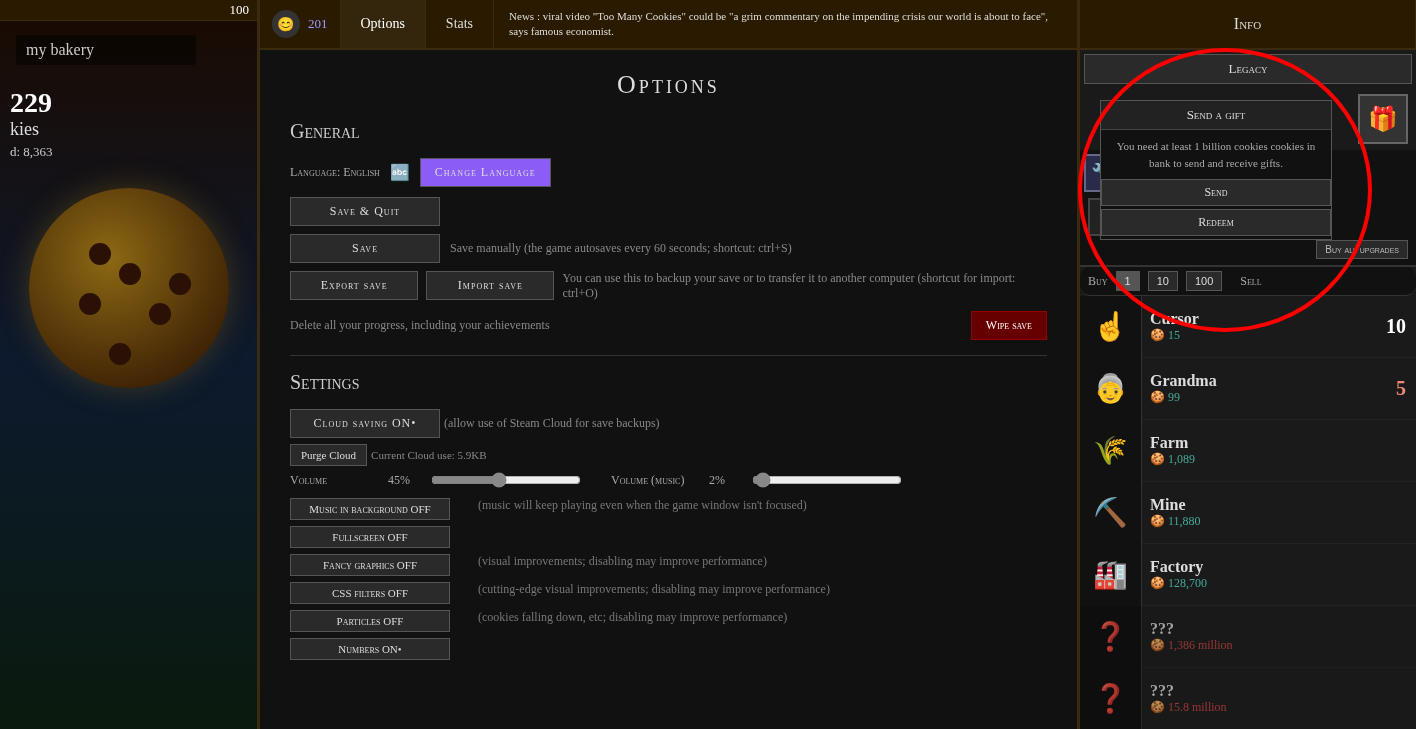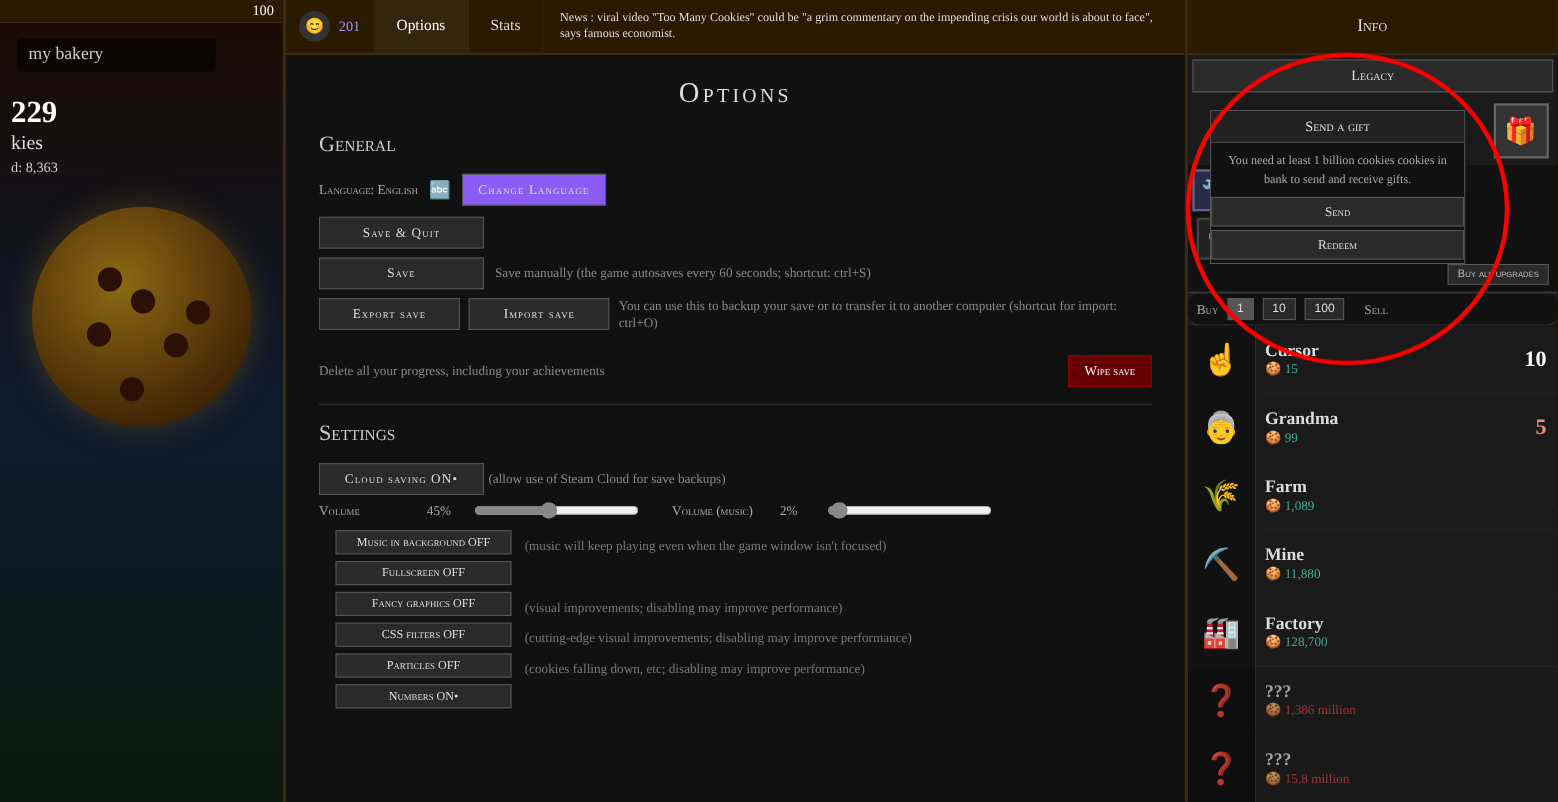--- a/index.html
+++ b/index.html
@@ -276,24 +276,23 @@
       min-width: 35px;
     }
 
     input[type="range"] {
       width: 150px;
       accent-color: #888;
     }
 
     .toggle-row {
       display: flex;
-      align-items: flex-end;
+      align-items: flex-start;
       margin-bottom: 6px;
-      gap: 12px;
-      margin-left: 15px;
+      gap: 28px;
     }
 
     .toggle-btn {
       background: #2a2a2a;
       border: 1px solid #555;
       color: #ddd;
       padding: 4px 10px;
       cursor: pointer;
       font-size: 11px;
       font-family: Georgia, serif;
@@ -532,21 +531,21 @@
     .divider {
       height: 1px;
       background: #333;
       margin: 12px 0;
     }
 
     .export-import-row {
       display: flex;
       align-items: flex-start;
       gap: 8px;
-      margin-bottom: 22px;
+      margin-bottom: 10px;
     }
 
     .export-import-row .btn-wide { width: 130px; }
 
     .info-area-wrapper {
       position: relative;
       padding: 0;
     }
 
     .upgrades-section {
@@ -648,20 +647,24 @@
 
     <div class="divider"></div>
 
     <div class="section-title settings-section">Settings</div>
 
     <div class="cloud-row">
       <button class="btn-wide">Cloud saving ON•</button>
       <span class="save-desc">(allow use of Steam Cloud for save backups)</span>
     </div>
 
+    <div class="cloud-row">
+      <button class="purge-btn">Purge Cloud</button>
+      <span class="cloud-info">Current Cloud use: 5.9KB</span>
+    </div>
 
     <div class="volume-row">
       <div class="volume-group">
         <span class="volume-label">Volume</span>
         <span class="volume-pct">45%</span>
         <input type="range" min="0" max="100" value="45" style="width: 150px;">
       </div>
       <div class="volume-group">
         <span class="volume-label">Volume (music)</span>
         <span class="volume-pct">2%</span>

